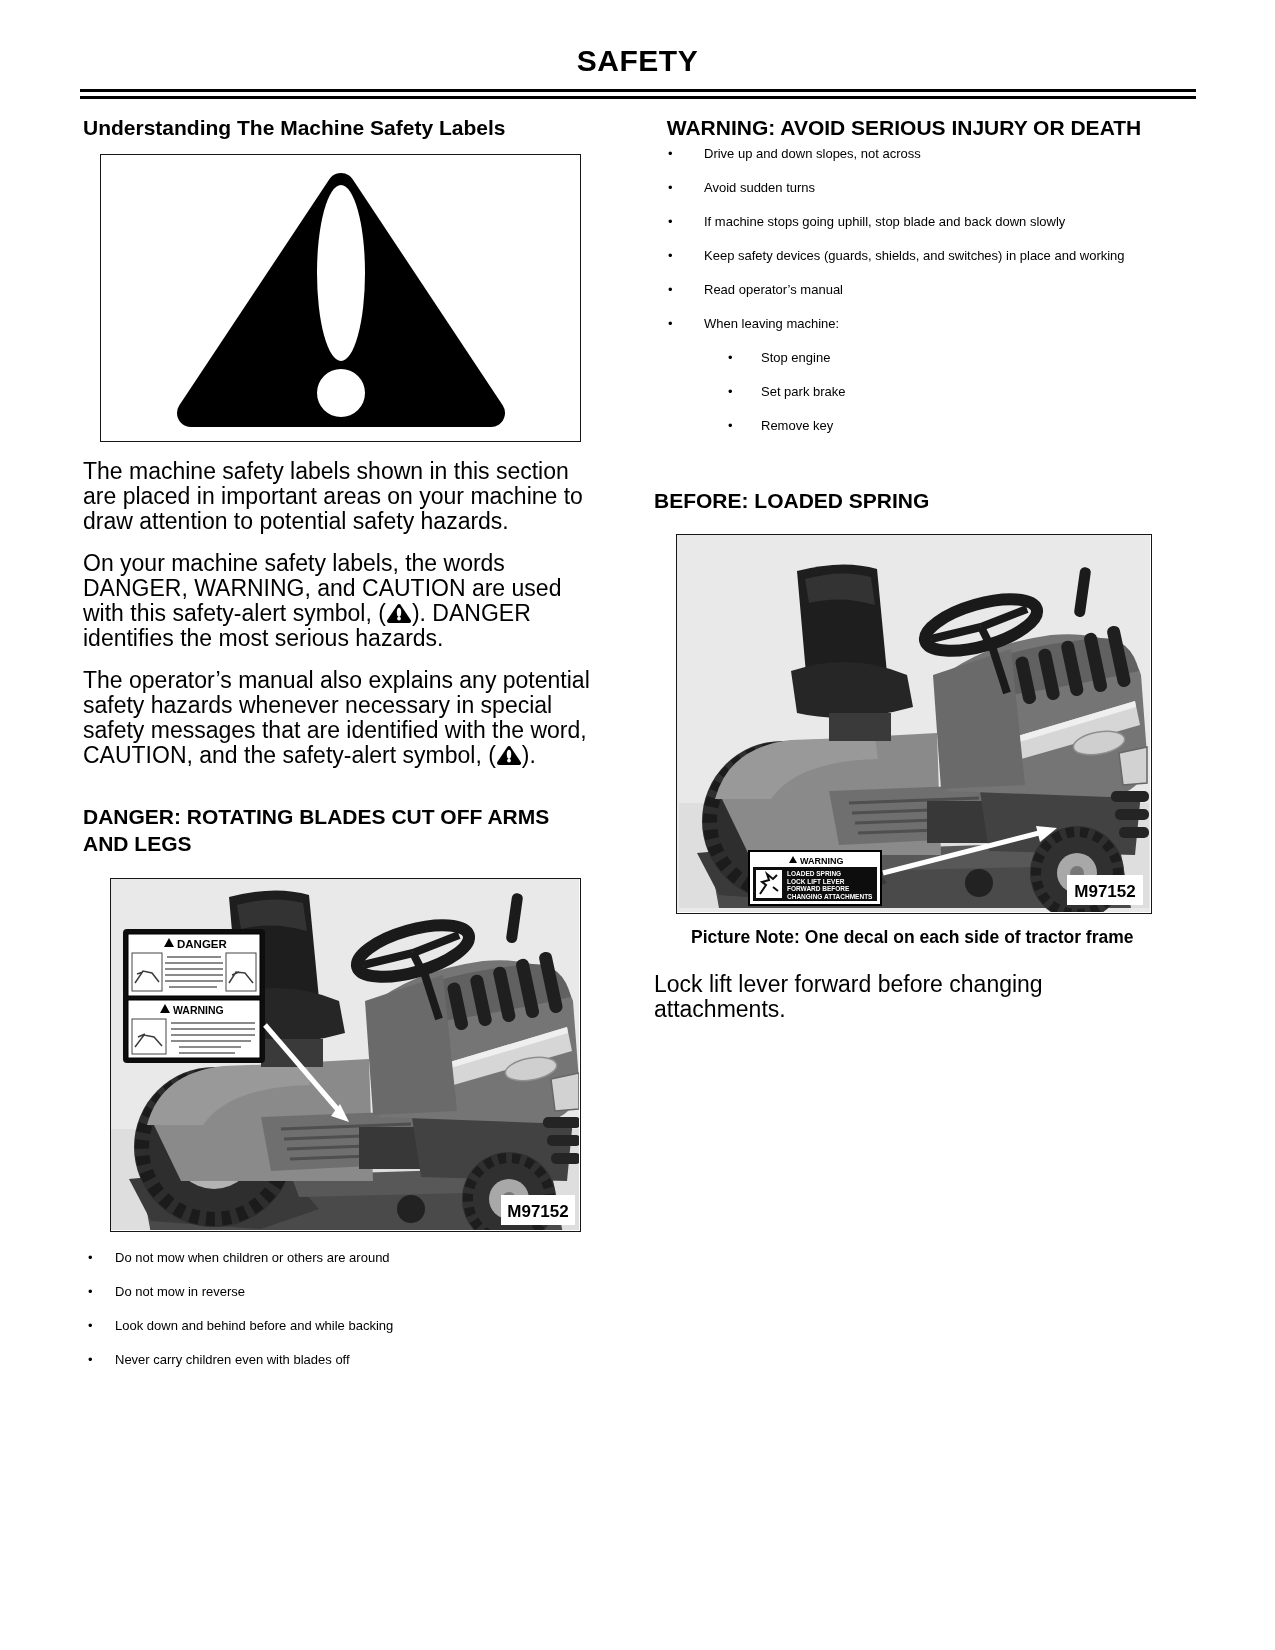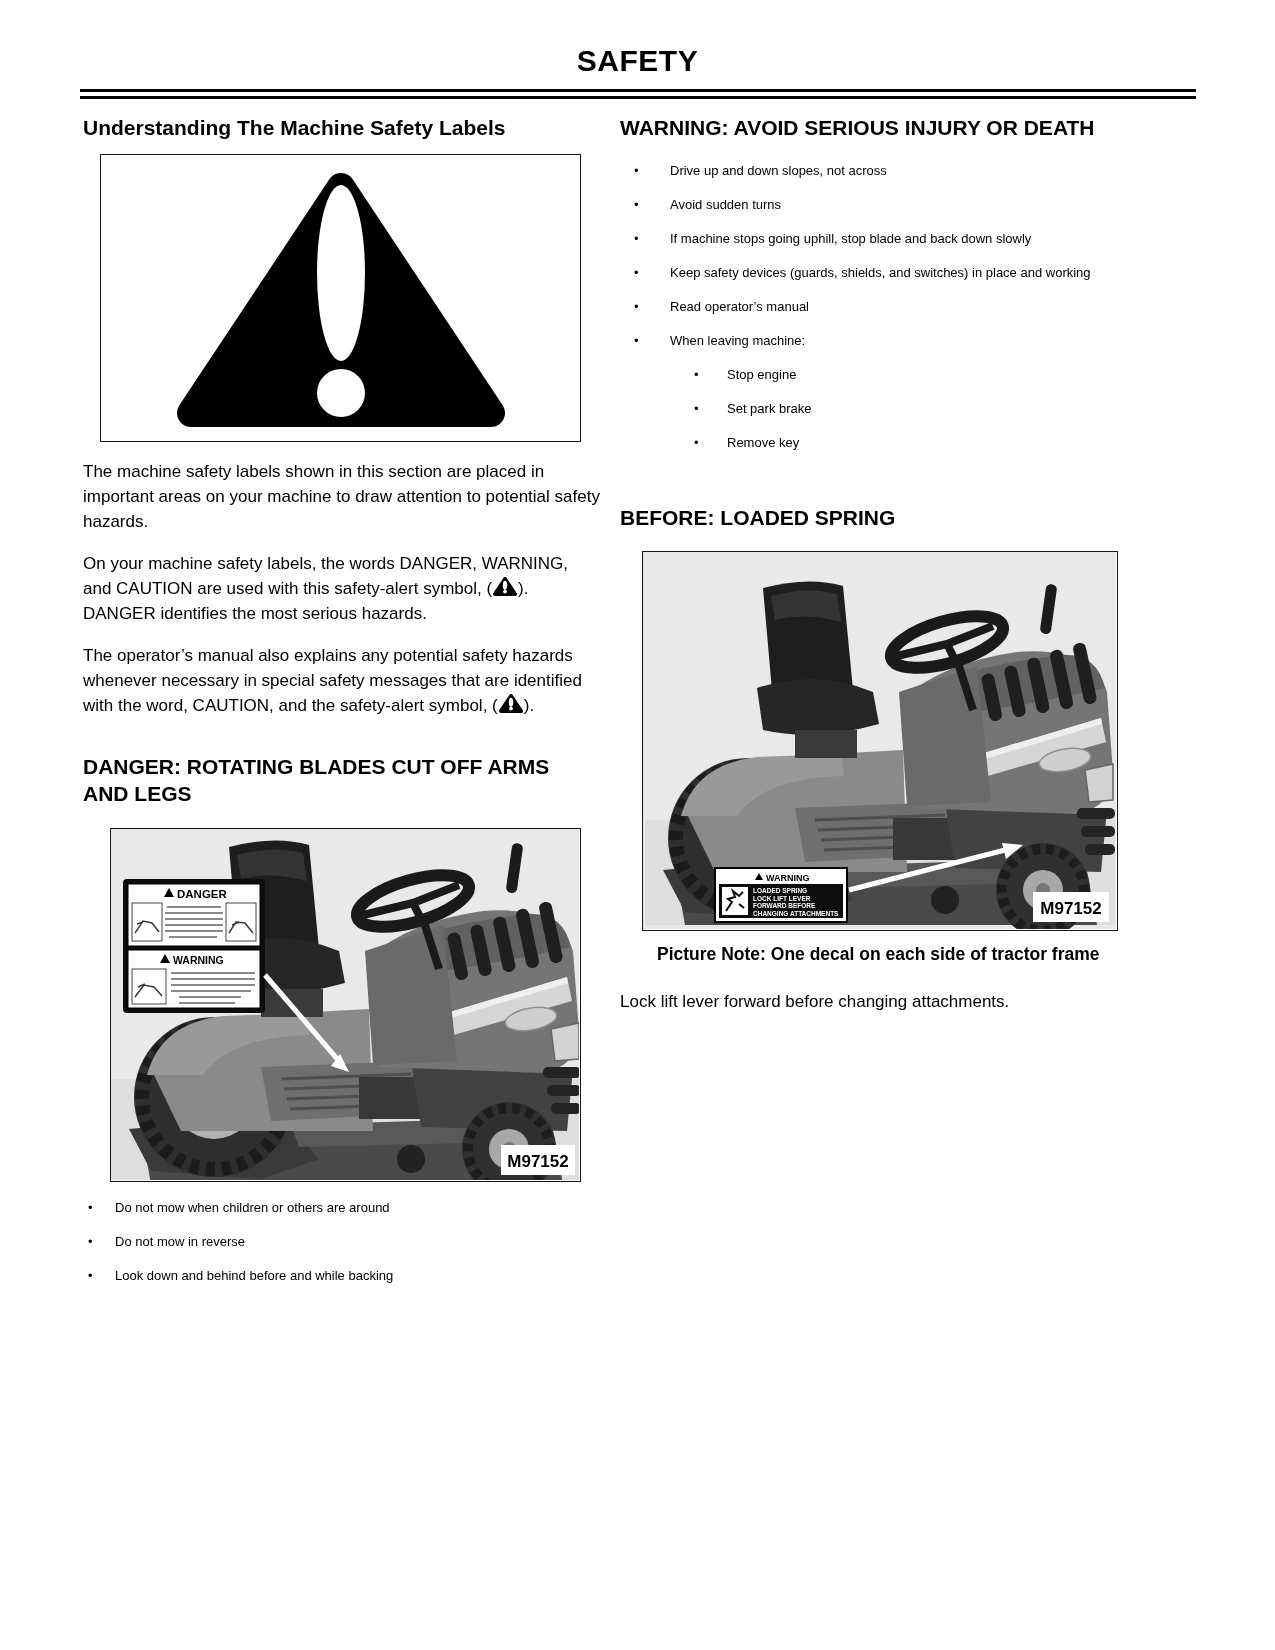--- a/index.html
+++ b/index.html
@@ -4,28 +4,28 @@
 <style>
   html,body{margin:0;padding:0;background:#ffffff;}
   .page{
     position:relative;width:1275px;height:1367px;background:#fff;overflow:hidden;
     font-family:"Liberation Sans","DejaVu Sans",sans-serif;color:#000;
   }
   
   .page-title{text-align:center;font-size:30px;font-weight:bold;letter-spacing:.5px;padding-top:44px;line-height:34px;}
   .double-rule{margin:11px 79px 0 80px;height:4px;border-top:3.5px solid #000;border-bottom:3px solid #000;}
   
-  .columns{display:flex;gap:20px;padding:15px 79px 0 83px;}
+  .columns{display:flex;gap:54px;padding:15px 79px 0 83px;}
   .col{flex:0 0 517px;width:517px;}
   h2{font-size:21px;font-weight:bold;line-height:27px;margin:0;}
   .h-understanding{margin-bottom:13px;}
   .h-danger{margin-top:35px;margin-bottom:21px;max-width:470px;}
-  .h-injury{margin-bottom:17px;max-width:500px;}
+  .h-injury{max-width:500px;text-align:center;}
   .h-spring{margin-top:49px;margin-bottom:20px;}
-  p{font-size:17px;line-height:25px;margin:0 0 17px;}
+  p{font-size:23px;line-height:25px;margin:0 0 17px;}
   
   .fig{display:block;border:1.6px solid #161616;box-sizing:border-box;background:#fff;}
   .fig svg{display:block;}
   .fig-triangle{width:481px;height:288px;margin:0 0 17px 17px;}
   .fig-danger{width:471px;height:354px;margin:0 0 13px 27px;}
   .fig-spring{width:476px;height:380px;margin:0 0 11px 22px;}
   
   .bullet{font-size:13px;line-height:25px;margin:0 0 9px;}
   .marker{display:inline-block;}
   .marker::before{content:"•";}
@@ -202,20 +202,21 @@
           <g>
             <rect x="390" y="316" width="74" height="30" fill="#ffffff"></rect>
             <text x="427" y="338" font-size="17" font-weight="bold" text-anchor="middle" font-family="Liberation Sans, DejaVu Sans, sans-serif">M97152</text>
           </g>
         </svg>
       </div>
 
       <div class="bullet"><span class="marker"></span><span>Do not mow when children or others are around</span></div>
       <div class="bullet"><span class="marker"></span><span>Do not mow in reverse</span></div>
       <div class="bullet"><span class="marker"></span><span>Look down and behind before and while backing</span></div>
+      <div class="bullet"><span class="marker"></span><span>Never carry children even with blades off</span></div>
     </div>
 
     <div class="col col-right">
       <h2 class="h-injury">WARNING: AVOID SERIOUS INJURY OR DEATH</h2>
 
       <div class="bullet"><span class="marker"></span><span>Drive up and down slopes, not across</span></div>
       <div class="bullet"><span class="marker"></span><span>Avoid sudden turns</span></div>
       <div class="bullet"><span class="marker"></span><span>If machine stops going uphill, stop blade and back down slowly</span></div>
       <div class="bullet"><span class="marker"></span><span>Keep safety devices (guards, shields, and switches) in place and working</span></div>
       <div class="bullet"><span class="marker"></span><span>Read operator’s manual</span></div>

